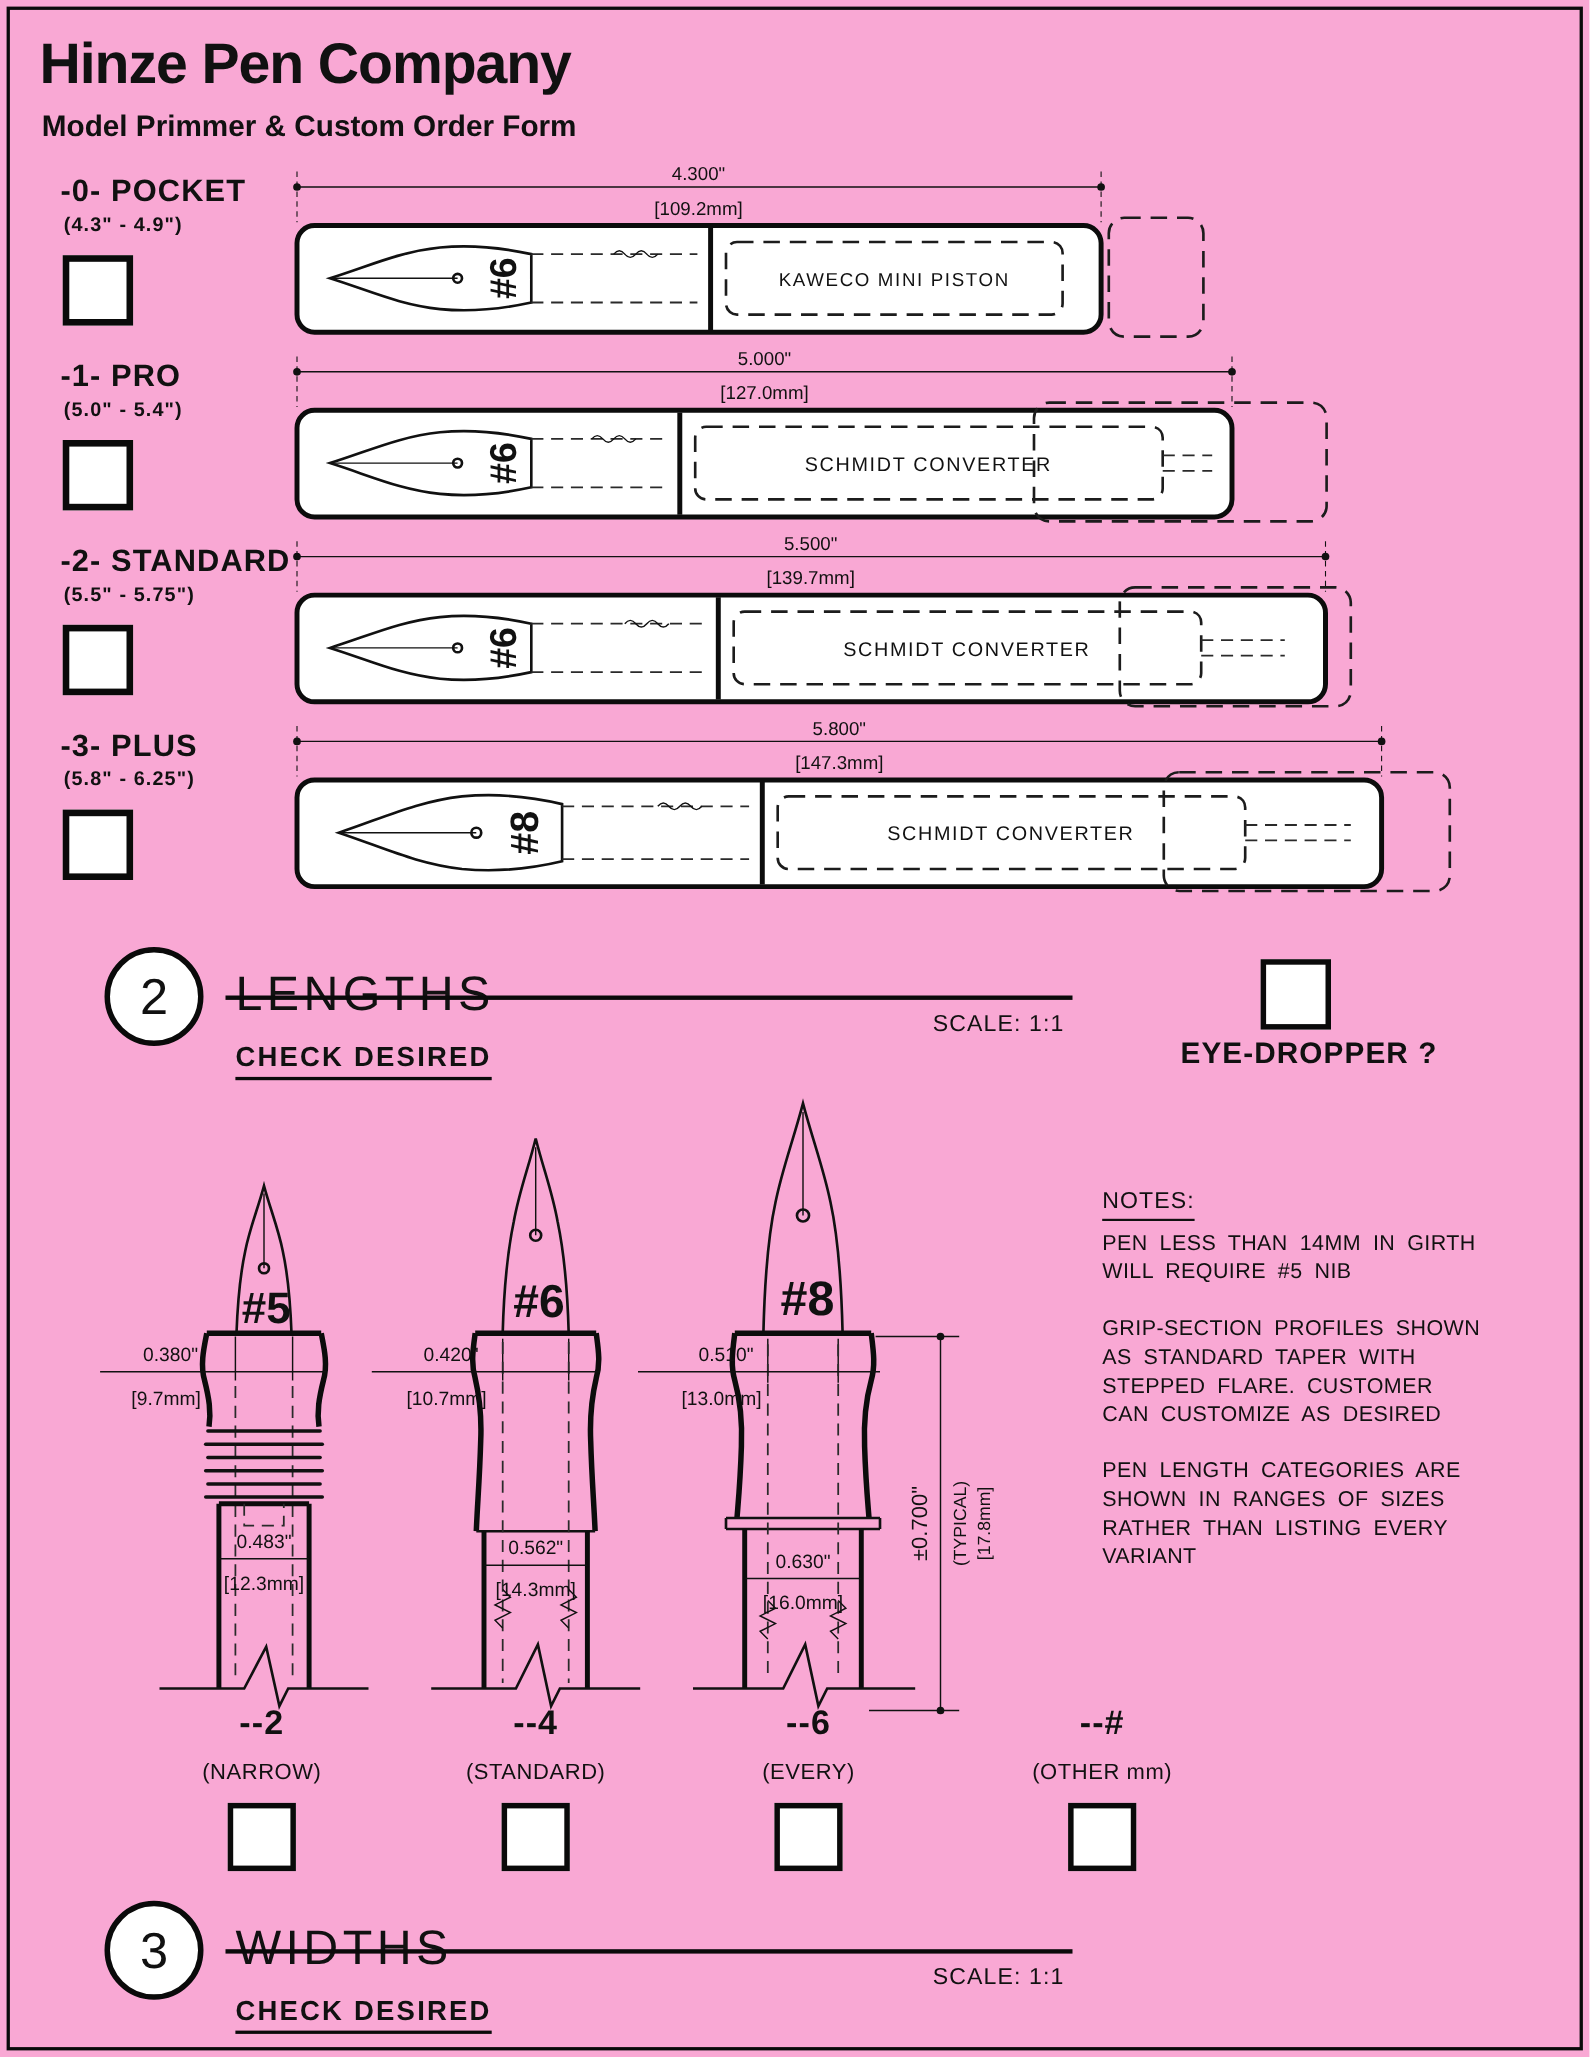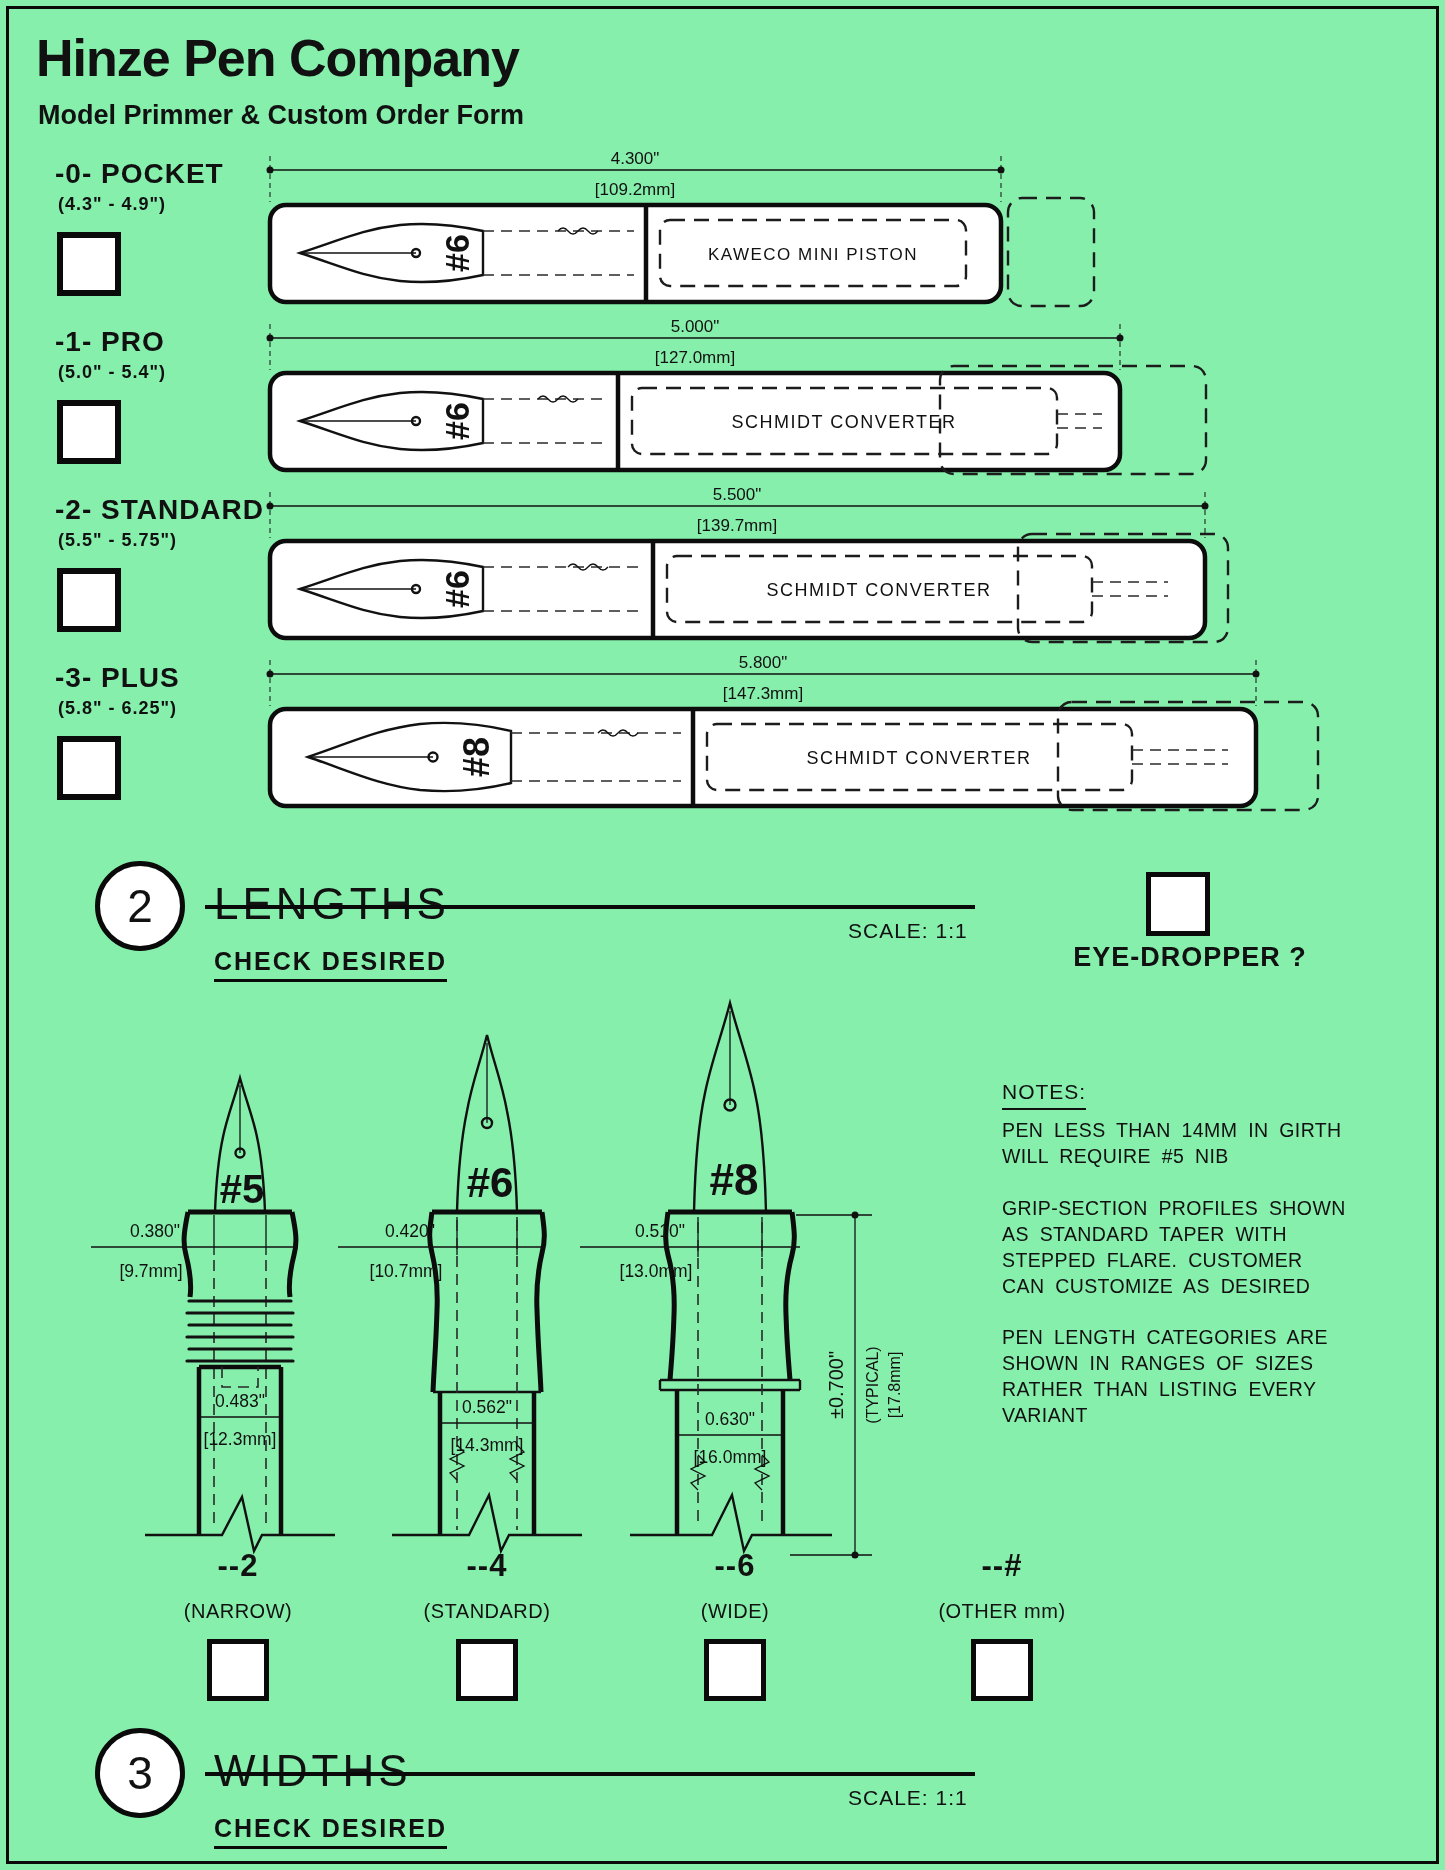--- a/index.html
+++ b/index.html
@@ -1,18 +1,18 @@
 <!DOCTYPE html>
 <html><head>
 <meta charset="utf-8">
 <title>Hinze Pen Company — Order Form</title>
 <style>
   html,body { margin:0; padding:0; background:#fff; }
   #page {
-    position:relative; width:1445px; height:1870px; background:#86efac;
+    position:relative; width:1445px; height:1870px; background:#f9a8d4;
     font-family:"Liberation Sans", sans-serif; color:#111; overflow:hidden;
   }
   .frame { position:absolute; inset:6px; border:3px solid #0a0a0a; pointer-events:none; }
 
   .title    { position:absolute; left:36px; top:28px; font-size:52px; font-weight:bold; letter-spacing:-1px; }
   .subtitle { position:absolute; left:38px; top:100px; font-size:27px; font-weight:bold; }
 
   .model-code  { position:absolute; font-size:28px; font-weight:bold; letter-spacing:1px; white-space:nowrap; }
   .model-range { position:absolute; font-size:18px; font-weight:bold; letter-spacing:1px; white-space:nowrap; }
   .checkbox    { position:absolute; width:64px; height:64px; border:6px solid #0a0a0a; background:#fff; box-sizing:border-box; cursor:pointer; }
@@ -290,21 +290,21 @@
     <div class="width-name">(NARROW)</div>
     <div class="checkbox"></div>
   </div>
   <div class="width-option" style="left:372px;">
     <div class="width-code">--4</div>
     <div class="width-name">(STANDARD)</div>
     <div class="checkbox"></div>
   </div>
   <div class="width-option" style="left:620px;">
     <div class="width-code">--6</div>
-    <div class="width-name">(WIDE)</div>
+    <div class="width-name">(EVERY)</div>
     <div class="checkbox"></div>
   </div>
   <div class="width-option" style="left:887px;">
     <div class="width-code">--#</div>
     <div class="width-name">(OTHER mm)</div>
     <div class="checkbox"></div>
   </div>
 
   <div class="sec" style="top:1728px;">
     <div class="sec-circle">

